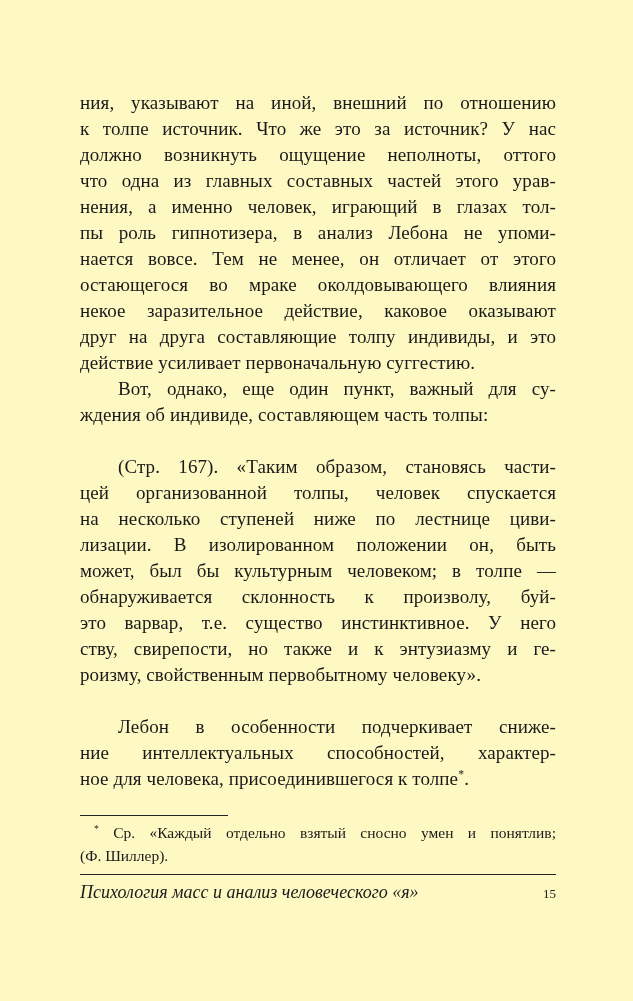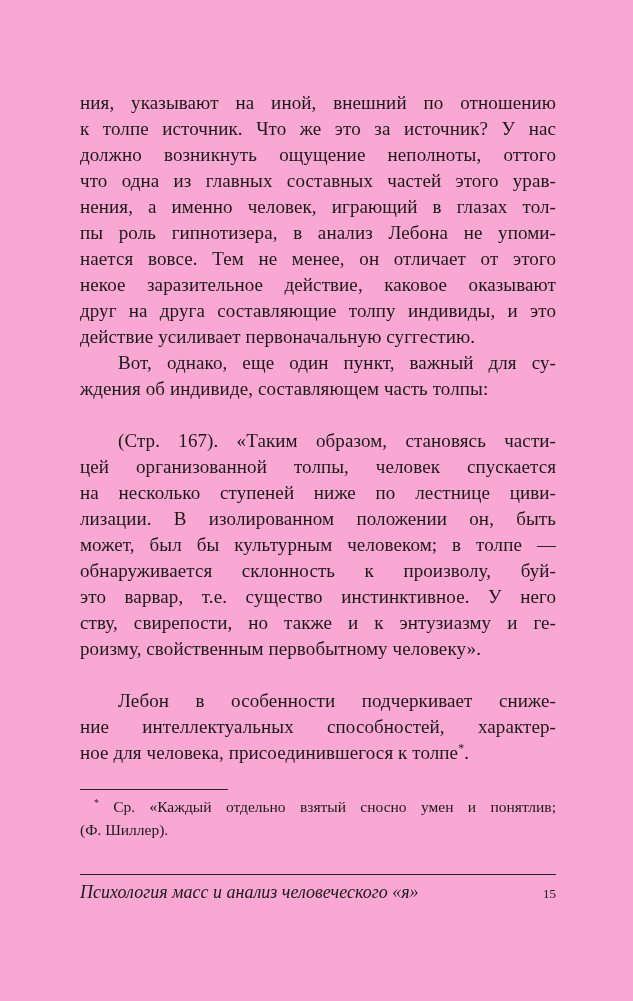--- a/index.html
+++ b/index.html
@@ -4,21 +4,21 @@
 <style>
   * { margin: 0; padding: 0; box-sizing: border-box; }
   html, body { width: 633px; height: 1001px; }
   body {
     background: #ffffff;
     font-family: "Liberation Serif", "DejaVu Serif", serif;
     color: #1a1a1a;
     position: relative;
     overflow: hidden;
   }
-  .page { position: absolute; inset: 0; background: #f9a8d4; }
+  .page { position: absolute; inset: 0; background: #fef9c3; }
   .text-block { position: absolute; left: 80px; right: 77px; top: 90px; }
   .para { }
   .para.gap { margin-top: 26px; }
   .para.indent .line:first-child { text-indent: 38px; }
   .line {
     font-size: 19px;
     line-height: 26px;
     text-align: justify;
     text-align-last: justify;
     letter-spacing: 0.1px;
@@ -56,20 +56,21 @@
   <div class="text-block">
 
   <div class="para">
         <div class="line">ния, указывают на иной, внешний по отношению</div>
         <div class="line">к толпе источник. Что же это за источник? У нас</div>
         <div class="line">должно возникнуть ощущение неполноты, оттого</div>
         <div class="line">что одна из главных составных частей этого урав-</div>
         <div class="line">нения, а именно человек, играющий в глазах тол-</div>
         <div class="line">пы роль гипнотизера, в анализ Лебона не упоми-</div>
         <div class="line">нается вовсе. Тем не менее, он отличает от этого</div>
+        <div class="line">остающегося во мраке околдовывающего влияния</div>
         <div class="line">некое заразительное действие, каковое оказывают</div>
         <div class="line">друг на друга составляющие толпу индивиды, и это</div>
         <div class="line last">действие усиливает первоначальную суггестию.</div>
       </div>
       <div class="para indent">
         <div class="line">Вот, однако, еще один пункт, важный для су-</div>
         <div class="line last">ждения об индивиде, составляющем часть толпы:</div>
       </div>
       <div class="para indent gap">
         <div class="line">(Стр. 167). «Таким образом, становясь части-</div>

